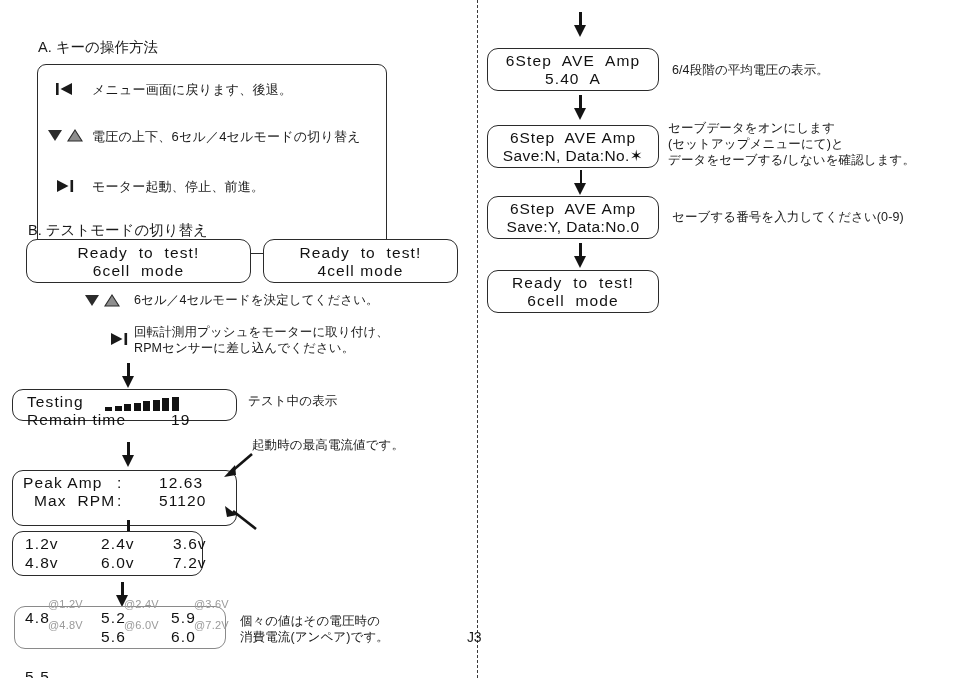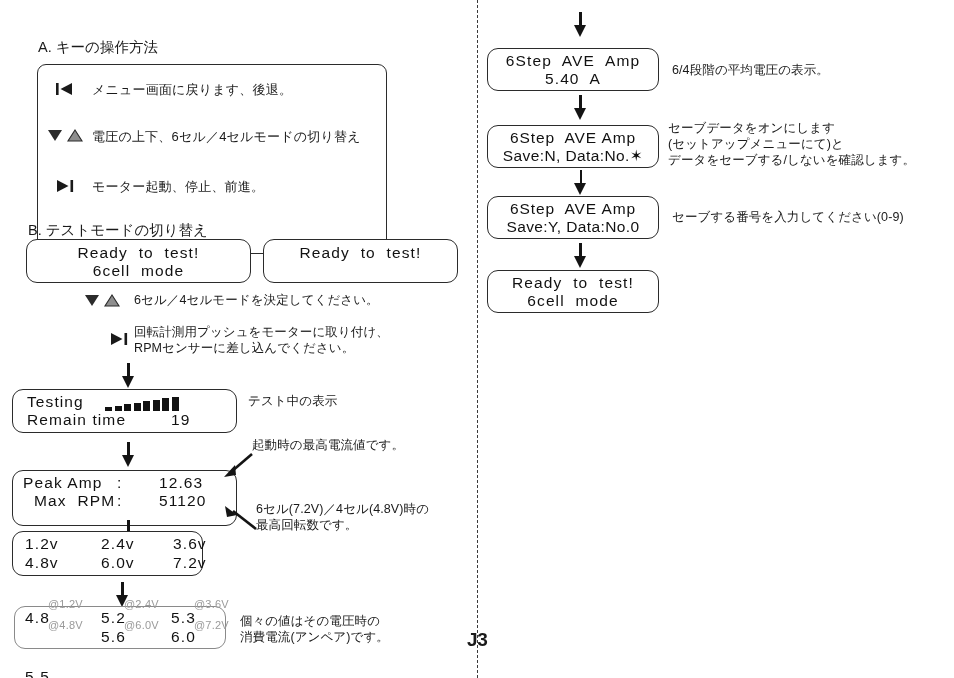--- a/index.html
+++ b/index.html
@@ -126,22 +126,22 @@
   
   #divider {
     position: absolute;
     left: 477px; top: 0;
     width: 0;
     height: 678px;
     border-left: 1.4px dashed #3a3a3a;
   }
   #pagemark {
     left: 467px; top: 629px;
-    font-size: 19px;
-    font-weight: bold;
+    font-size: 14px;
+    font-weight: normal;
     letter-spacing: -.3px;
   }
 
   
   .atlabel {
     position: absolute;
     font-size: 11px;
     color: #9a9a9a;
     letter-spacing: .2px;
     white-space: nowrap;
@@ -189,20 +189,21 @@
 
   <div class="abs" id="sectionB">B. テストモードの切り替え</div>
 
   <div class="lcd" style="left:26px; top:239px; width:225px; height:44px;">
     <div class="lcd-line abs" style="left:0; top:4px; width:100%; text-align:center;">Ready  to  test!</div>
     <div class="lcd-line abs" style="left:0; top:22px; width:100%; text-align:center;">6cell  mode</div>
   </div>
 
   <div class="lcd" style="left:263px; top:239px; width:195px; height:44px;">
     <div class="lcd-line abs" style="left:0; top:4px; width:100%; text-align:center;">Ready  to  test!</div>
+    <div class="lcd-line abs" style="left:0; top:22px; width:100%; text-align:center;">4cell mode</div>
   </div>
 
   <span class="inline-key abs" style="left:82px; top:293px;">
     <svg width="40" height="15" viewBox="0 0 40 15" aria-hidden="true">
       <polygon points="3,2 17,2 10,13" fill="#2b2b2b"></polygon>
       <polygon points="23,13 37,13 30,2" fill="#8e8e8e" stroke="#2b2b2b" stroke-width="1.1"></polygon>
     </svg>
   </span>
   <div class="note" style="left:134px; top:292px;">6セル／4セルモードを決定してください。</div>
 
@@ -213,21 +214,21 @@
     </svg>
   </span>
   <div class="note" style="left:134px; top:324px;">回転計測用プッシュをモーターに取り付け、
 RPMセンサーに差し込んでください。</div>
 
   <div class="arrow-down" style="left:121px; top:363px;">
       <i></i>
       <b></b>
     </div>
 
-  <div class="lcd" style="left:12px; top:389px; width:225px; height:44px;">
+  <div class="lcd" style="left:12px; top:389px; width:225px; height:32px;">
     <div class="lcd-line abs" style="left:14px; top:3px;">Testing</div>
     <div class="bar" style="left:92px; top:7px;">
         <span style="height: 4px;"></span>
         <span style="height: 5px;"></span>
         <span style="height: 7px;"></span>
         <span style="height: 8px;"></span>
         <span style="height: 10px;"></span>
         <span style="height: 11px;"></span>
         <span style="height: 13px;"></span>
         <span style="height: 14px;"></span>
@@ -258,22 +259,20 @@
     </svg>
   </span>
   <div class="note" style="left:252px; top:437px;">起動時の最高電流値です。</div>
 
   <span class="ptr" style="left:222px; top:505px;">
     <svg width="38" height="26" viewBox="0 0 38 26" aria-hidden="true">
       <line x1="34" y1="24" x2="11" y2="6" stroke="#141414" stroke-width="2.6"></line>
       <polygon points="3,1 15,10 5,12" fill="#141414"></polygon>
     </svg>
   </span>
-  <div class="note" style="left:256px; top:501px;">6セル(7.2V)／4セル(4.8V)時の
-最高回転数です。</div>
 
   <div class="arrow-down" style="left:121px; top:520px;">
       <i></i>
       <b></b>
     </div>
 
   <div class="lcd" style="left:12px; top:531px; width:191px; height:45px;">
     <div class="lcd-line abs" style="left:12px;  top:3px;">1.2v</div>
     <div class="lcd-line abs" style="left:88px;  top:3px;">2.4v</div>
     <div class="lcd-line abs" style="left:160px; top:3px;">3.6v</div>
@@ -283,21 +282,21 @@
   </div>
 
   <div class="arrow-down" style="left:115px; top:582px;">
       <i></i>
       <b></b>
     </div>
 
   <div class="lcd" style="left:14px; top:606px; width:212px; height:43px; border-color:#8a8a8a;">
     <div class="lcd-line abs" style="left:10px;  top:2px;">4.8</div>
     <div class="lcd-line abs" style="left:86px;  top:2px;">5.2</div>
-    <div class="lcd-line abs" style="left:156px; top:2px;">5.3</div>
+    <div class="lcd-line abs" style="left:156px; top:2px;">5.9</div>
     <div class="lcd-line abs" style="left:10px;  top:21px;margin-top:40px;">5.5</div>
     <div class="lcd-line abs" style="left:86px;  top:21px;">5.6</div>
     <div class="lcd-line abs" style="left:156px; top:21px;">6.0</div>
   </div>
   <div class="atlabel" style="left:48px;  top:598px;">@1.2V</div>
   <div class="atlabel" style="left:124px; top:598px;">@2.4V</div>
   <div class="atlabel" style="left:194px; top:598px;">@3.6V</div>
   <div class="atlabel" style="left:48px;  top:619px;">@4.8V</div>
   <div class="atlabel" style="left:124px; top:619px;">@6.0V</div>
   <div class="atlabel" style="left:194px; top:619px;">@7.2V</div>

